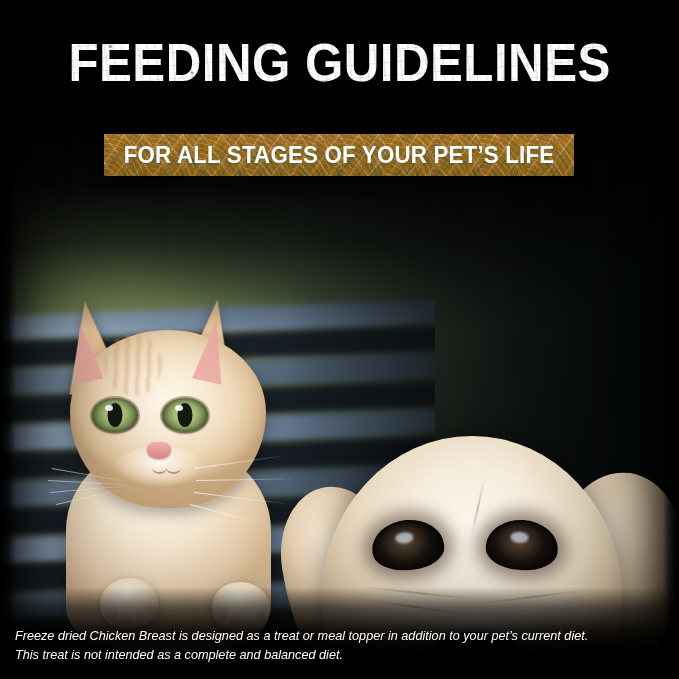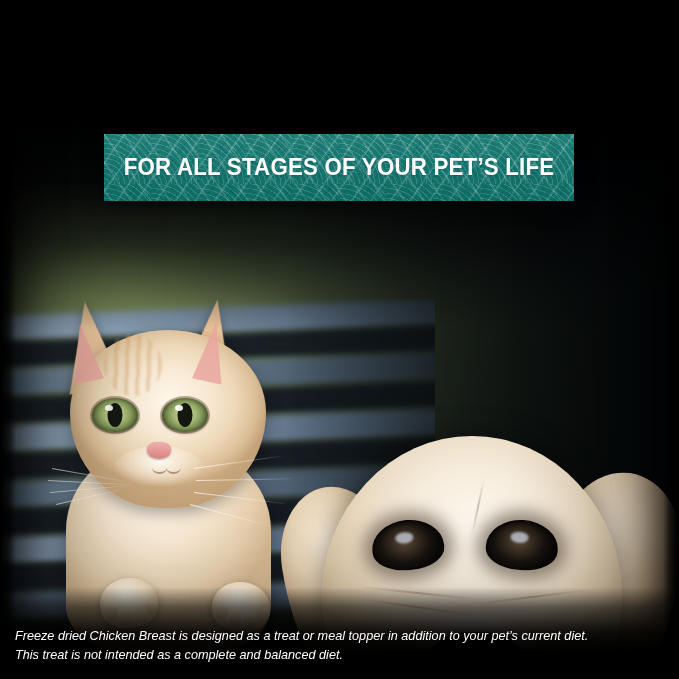--- a/index.html
+++ b/index.html
@@ -272,22 +272,22 @@
   }
 
   
   .card{
     position:absolute; left:104px; top:134px; width:470px;
     z-index:30;
     box-shadow:0 3px 16px rgba(0,0,0,.55);
   }
   .card-header{
     position:relative;
-    height:67px;
-    background:#0f766e;
+    height:42px;
+    background:#a16207;
     overflow:hidden;
     display:flex; align-items:center; justify-content:center;
   }
   
   .pat-chevrons{
     position:absolute; inset:0;
     background-image:
       repeating-linear-gradient(125deg,
         rgba(255,255,255,.16) 0 2px,
         rgba(255,255,255,0) 2px 7px,
@@ -464,20 +464,23 @@
       <div class="dog-nose"></div>
     </div>
 
     <div class="top-fade"></div>
     <div class="bottom-fade"></div>
     <div class="frame-l"></div>
     <div class="frame-r"></div>
     <div class="edge-vignette"></div>
   </div>
 
+  <div class="title">
+    <h1>FEEDING GUIDELINES</h1>
+  </div>
 
   <div class="card">
 
     <div class="card-header">
       <div class="pat-chevrons"></div>
       <div class="pat-fans"></div>
       <div class="pat-diamond"></div>
       <div class="pat-tint"></div>
       <h2>FOR ALL STAGES OF YOUR PET’S LIFE</h2>
     </div>

